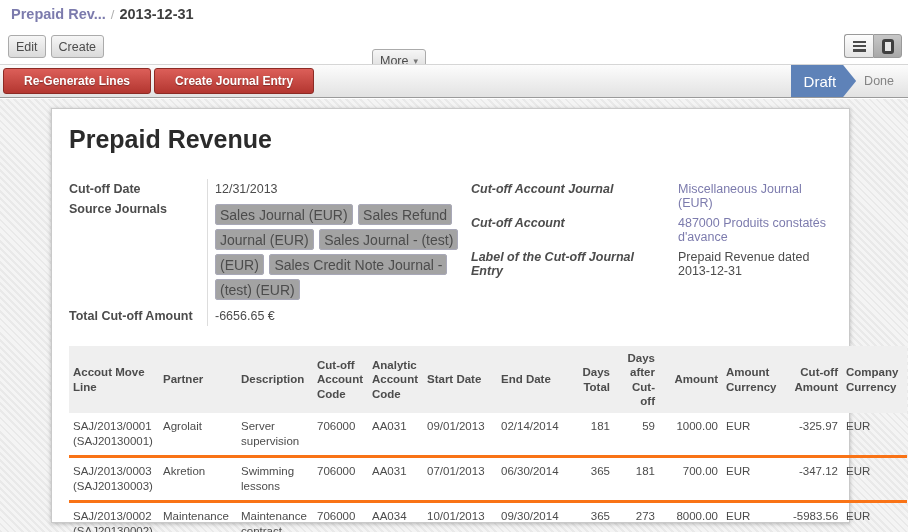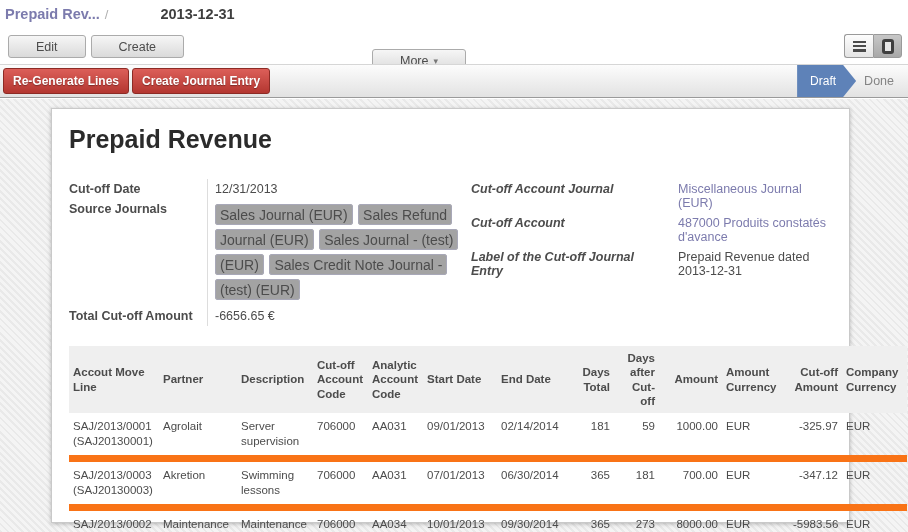--- a/index.html
+++ b/index.html
@@ -2,28 +2,28 @@
 <html><head>
 <meta charset="utf-8">
 <style>
   * { margin:0; padding:0; box-sizing:border-box; }
   html,body { width:908px; height:532px; }
   body { font-family:"Liberation Sans", sans-serif; color:#4c4c4c; background:#fff; }
   .screen { position:relative; width:908px; height:532px; overflow:hidden; background:#fff; }
 
   
   .crumb-bar { position:absolute; left:0; top:0; width:100%; height:28px; background:#fff;
-               display:flex; align-items:center; padding-left:5px; }
+               display:flex; align-items:center; padding-left:11px; }
   .crumb-parent { color:#7c7bad; font-weight:bold; font-size:14.5px; cursor:pointer; }
   .crumb-sep { color:#b0b0b0; font-size:13px; margin:0 5px; }
-  .crumb-current { color:#3f3f3f; font-weight:bold; font-size:14.5px;margin-left:47px; }
+  .crumb-current { color:#3f3f3f; font-weight:bold; font-size:14.5px; }
 
   
   .toolbar { position:absolute; left:0; top:28px; width:100%; height:36px; background:#fff; }
-  .btn-gray { display:inline-flex; align-items:center; gap:5px; height:23px; padding:0 27px;
+  .btn-gray { display:inline-flex; align-items:center; gap:5px; height:23px; padding:0 7px;
               background:linear-gradient(#f6f6f6,#dadada); border:1px solid #ababab;
               border-radius:3px; font-size:12.5px; color:#4c4c4c; cursor:pointer;
               font-family:"Liberation Sans", sans-serif; }
   .toolbar .left-group { position:absolute; left:8px; top:7px; display:flex; gap:5px; }
   .more-btn { position:absolute; left:372px; top:21px; }
   .more-caret { font-size:9px; color:#777; }
   .switcher { position:absolute; right:6px; top:6px; display:flex; }
   .switch-btn { width:29px; height:24px; border:1px solid #9a9a9a; display:flex;
                 align-items:center; justify-content:center; cursor:pointer;
                 background:linear-gradient(#fdfdfd,#e4e4e4); }
@@ -32,28 +32,28 @@
   .switch-btn.active { background:linear-gradient(#c7c7c7,#a8a8a8); }
   .icon-list { width:13px; height:11px; display:flex; flex-direction:column; justify-content:space-between; }
   .icon-list i { display:block; height:2.5px; background:#4a4a4a; }
   .icon-form { width:12px; height:15px; border:3px solid #3f3f3f; border-radius:3px; background:#e6e6e6; }
 
   
   .action-bar { position:absolute; left:0; top:64px; width:100%; height:34px;
                 background:linear-gradient(#fcfcfc,#e2e2e2);
                 border-top:1px solid #d6d6d6; border-bottom:1px solid #9a9a9a;
                 display:flex; align-items:center; }
-  .btn-red { height:26px; padding:0 9px; margin-left:3px;
+  .btn-red { height:26px; padding:0 20px; margin-left:3px;
              background:linear-gradient(#dc5f59,#b33630); border:1px solid #8c2b25;
              border-radius:3px; color:#fff; font-weight:bold; font-size:12px;
              text-shadow:0 1px 1px rgba(0,0,0,.35); cursor:pointer;
              font-family:"Liberation Sans", sans-serif; }
   .statusbar { position:absolute; right:0; top:0; height:100%; display:flex; align-items:stretch; }
   .state-active { background:#5e82b8; color:#fff; display:flex; align-items:center;
-                  padding:0 20px 0 13px; font-size:12px; cursor:pointer;
+                  padding:0 20px 0 13px; font-size:15px; cursor:pointer;
                   clip-path:polygon(0 0, calc(100% - 13px) 0, 100% 50%, calc(100% - 13px) 100%, 0 100%); }
   .state-idle { display:flex; align-items:center; color:#848484; font-size:12.5px;
                 padding:0 14px 0 8px; cursor:pointer; }
 
   
   .content { position:absolute; left:0; top:99px; width:100%; height:433px;
              background:repeating-linear-gradient(45deg,#e9e9e9 0 2px,#f4f4f4 2px 5px); }
 
   
   .sheet { position:absolute; left:51px; top:9px; width:799px; height:415px; background:#fff;
@@ -76,21 +76,21 @@
   .tags { max-width:252px; line-height:1.8; }
   .tag { display:inline; background:#a3a3a3; border:1px solid #a8a8b8; border-radius:3px;
          padding:1.5px 4px; font-size:14px; margin-right:2px; color:#4c4c4c; cursor:pointer;
          box-decoration-break:clone; -webkit-box-decoration-break:clone; }
 
   
   .table-zone { margin:20px 0 0 17px; width:838px; }
   table.lines { border-collapse:collapse; table-layout:fixed; width:838px; font-size:11.5px; }
   .lines th { background:#efefef; color:#4c4c4c; font-weight:bold; text-align:left;
               padding:5px 4px; vertical-align:middle; line-height:1.25; }
-  .lines td { padding:6px 4px; vertical-align:top; border-bottom:7px solid #f97316;
+  .lines td { padding:6px 4px; vertical-align:top; border-bottom:3px solid #f97316;
               color:#4c4c4c; line-height:1.3; cursor:pointer; }
   .lines th.num, .lines td.num { text-align:right; }
   col.c0{width:90px} col.c1{width:78px} col.c2{width:76px} col.c3{width:55px}
   col.c4{width:55px} col.c5{width:74px} col.c6{width:79px} col.c7{width:38px}
   col.c8{width:45px} col.c9{width:63px} col.c10{width:67px} col.c11{width:53px}
   col.c12{width:65px}
   .hscroll { margin-top:3px; width:828px; height:8px; background:#f3f3f3;
              border:1px solid #cfcfcf; border-radius:5px; position:relative; cursor:pointer; }
   .hscroll .thumb { position:absolute; left:1px; top:1px; height:4px; width:96%;
                     background:#dcdcdc; border-radius:4px; }

